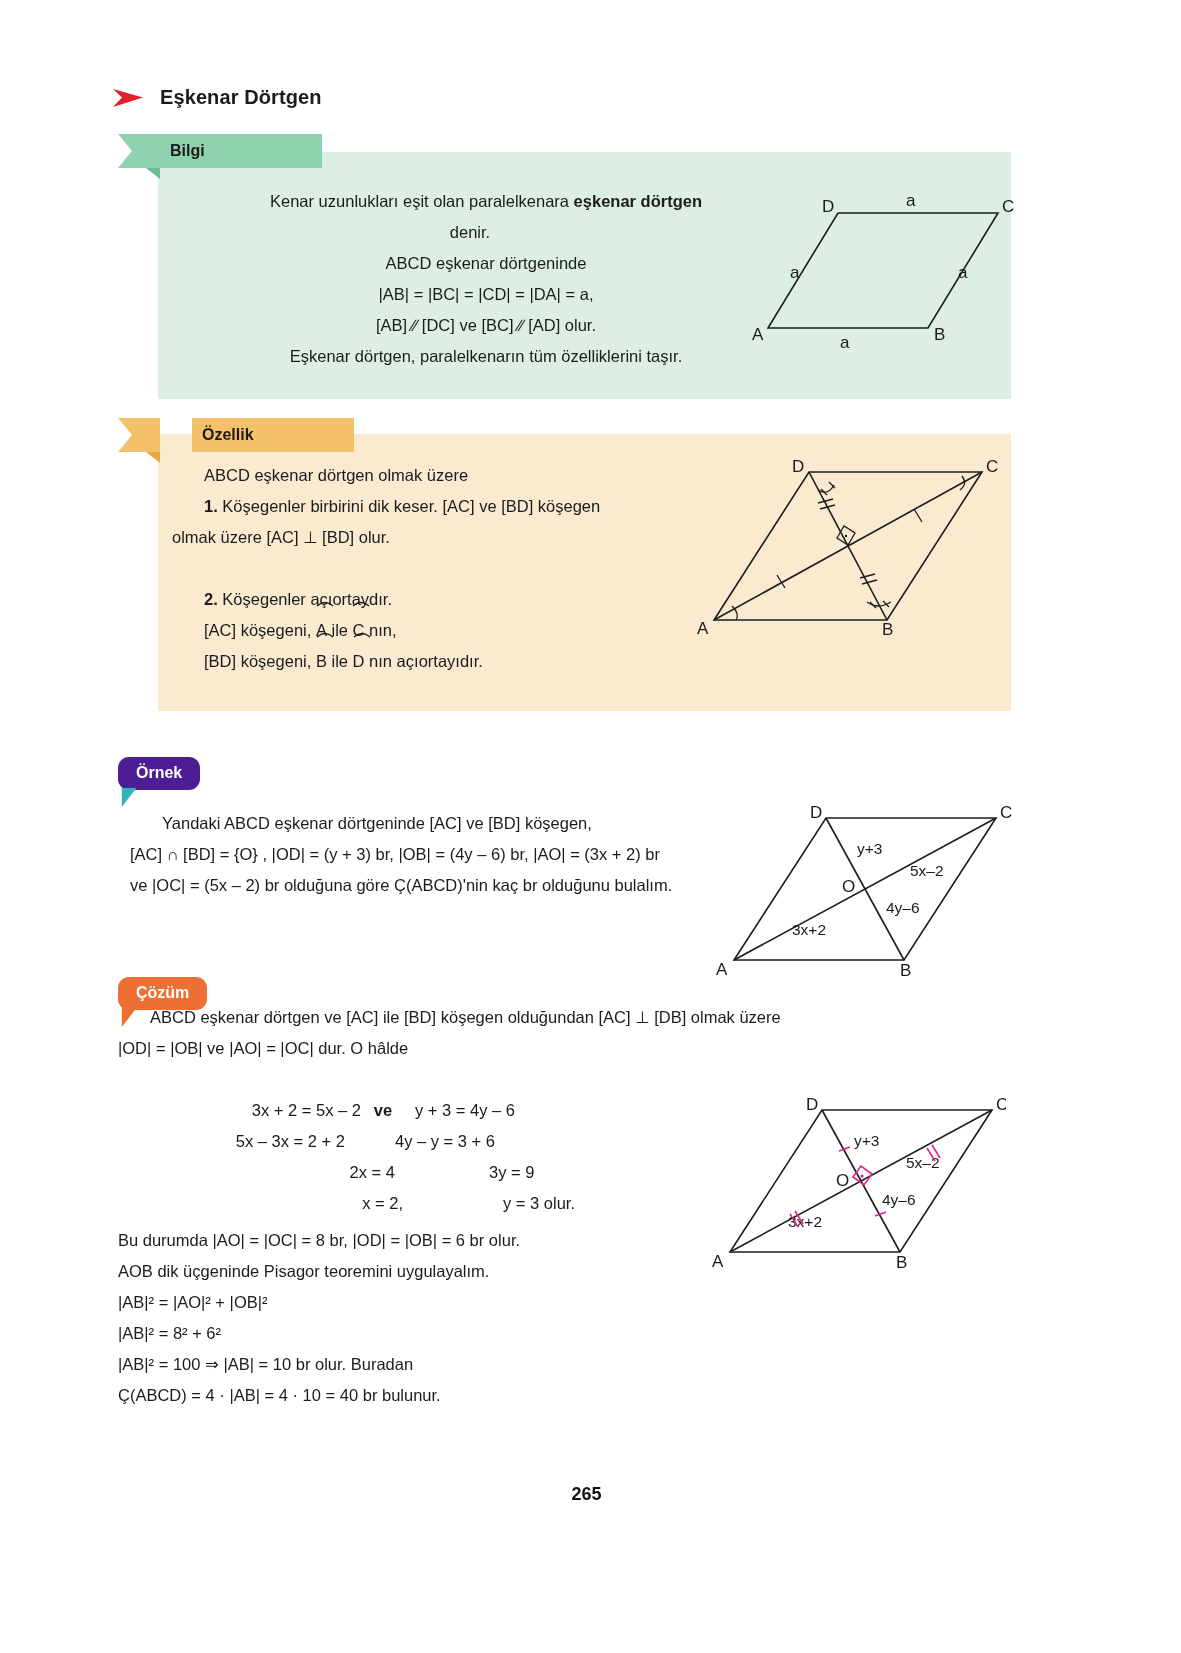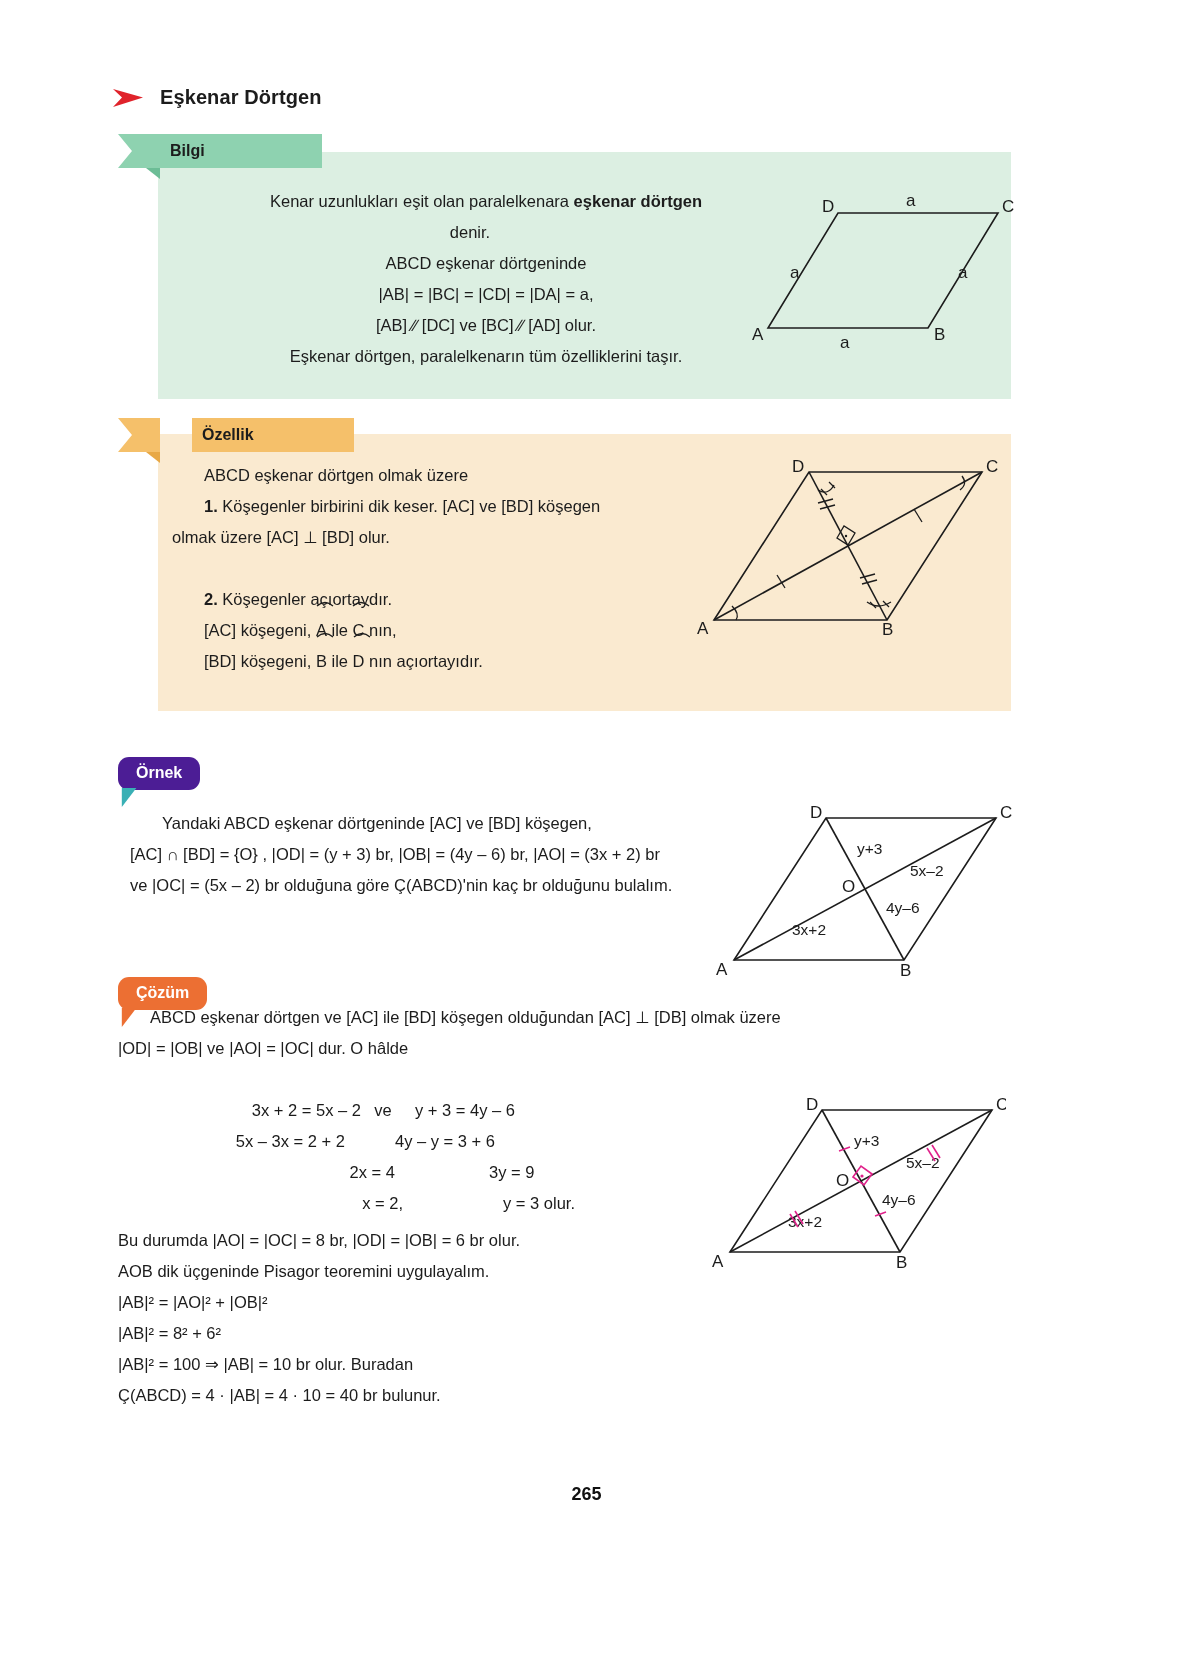--- a/index.html
+++ b/index.html
@@ -136,21 +136,21 @@
   
   .eqgrid {
     position: absolute;
     left: 140px;
     top: 1095px;
     font-size: 16.5px;
     line-height: 31px;
   }
   .eqrow { display: flex; }
   .eqcol-a { width: 205px; text-align: right; }
-  .eqcol-ve { width: 44px; text-align: center; }
+  .eqcol-ve { width: 44px; text-align: center; font-weight: bold; }
   .eqcol-b { width: 220px; text-align: left; }
 
   .cozum-tail { left: 118px; top: 1225px; width: 690px; }
 
   
   .pageno {
     position: absolute;
     left: 0;
     right: 8px;
     top: 1484px;

